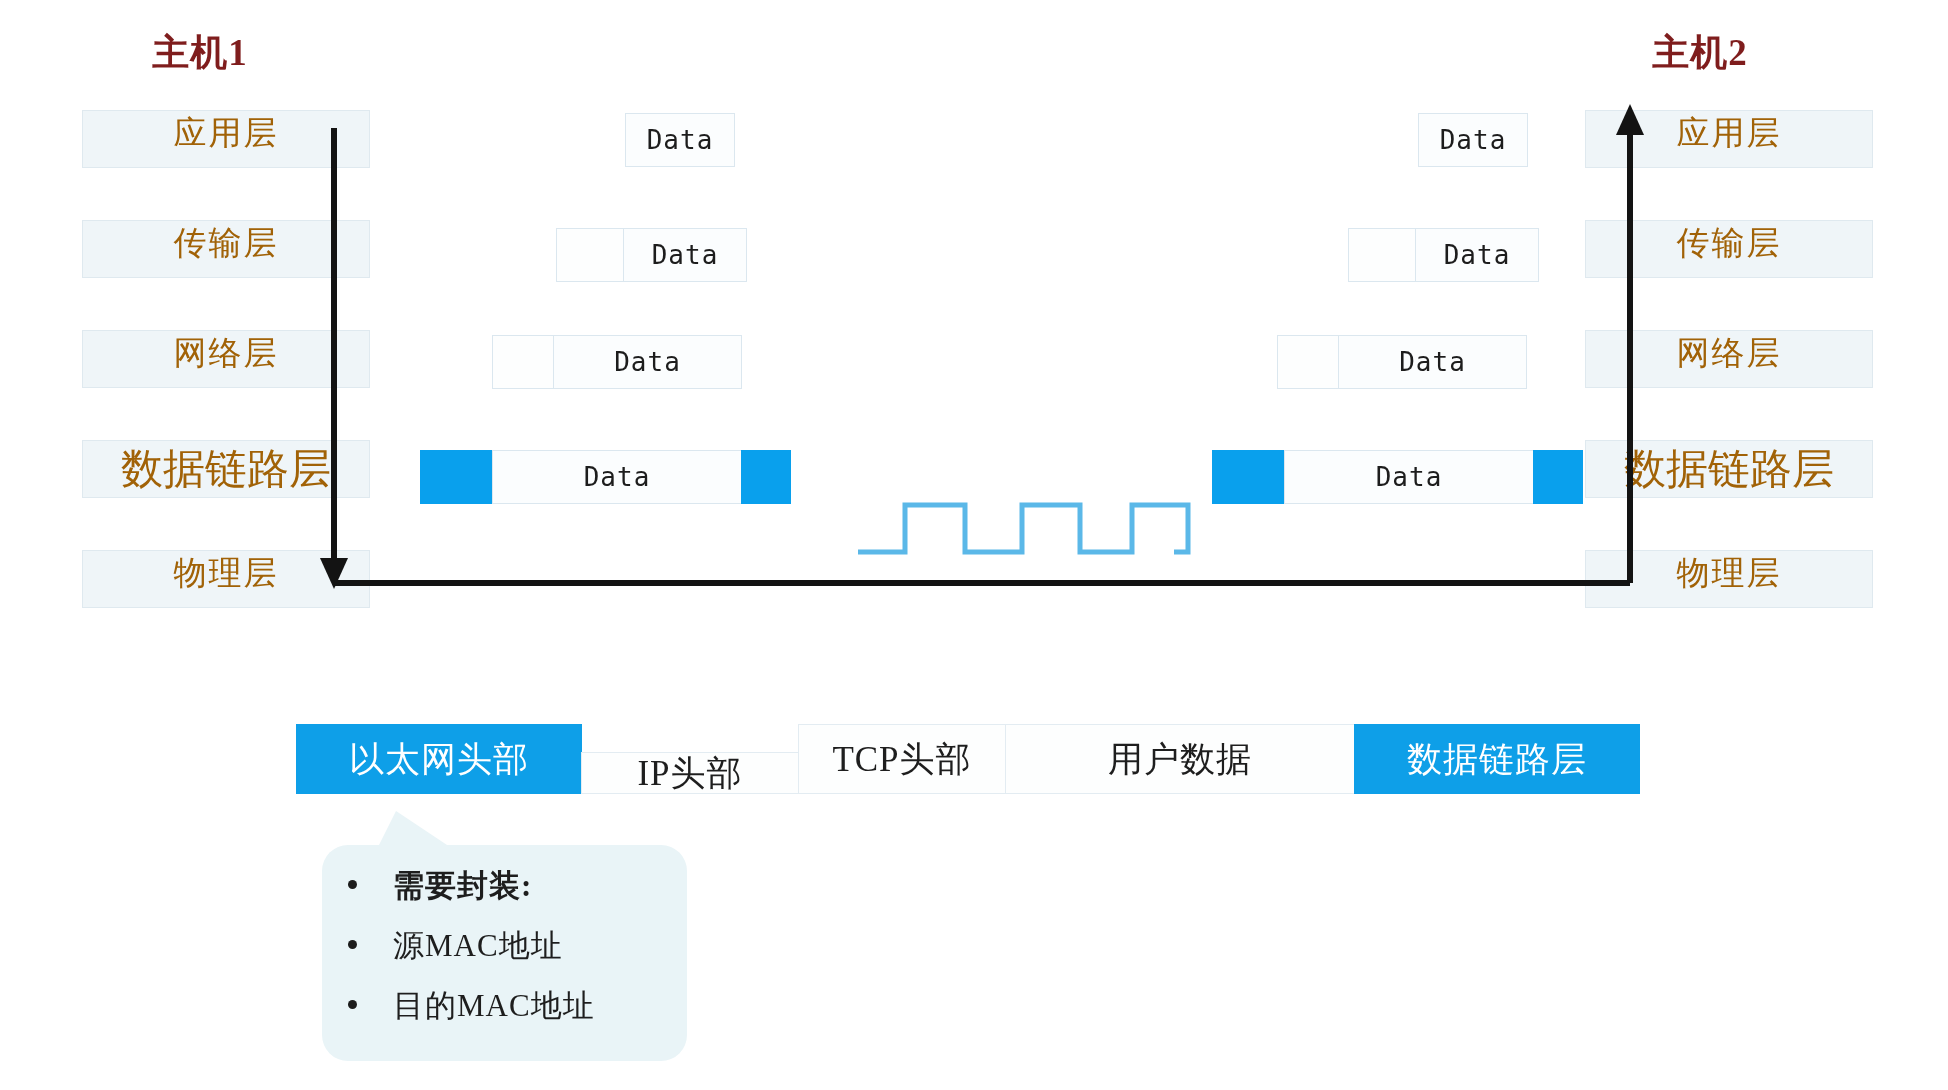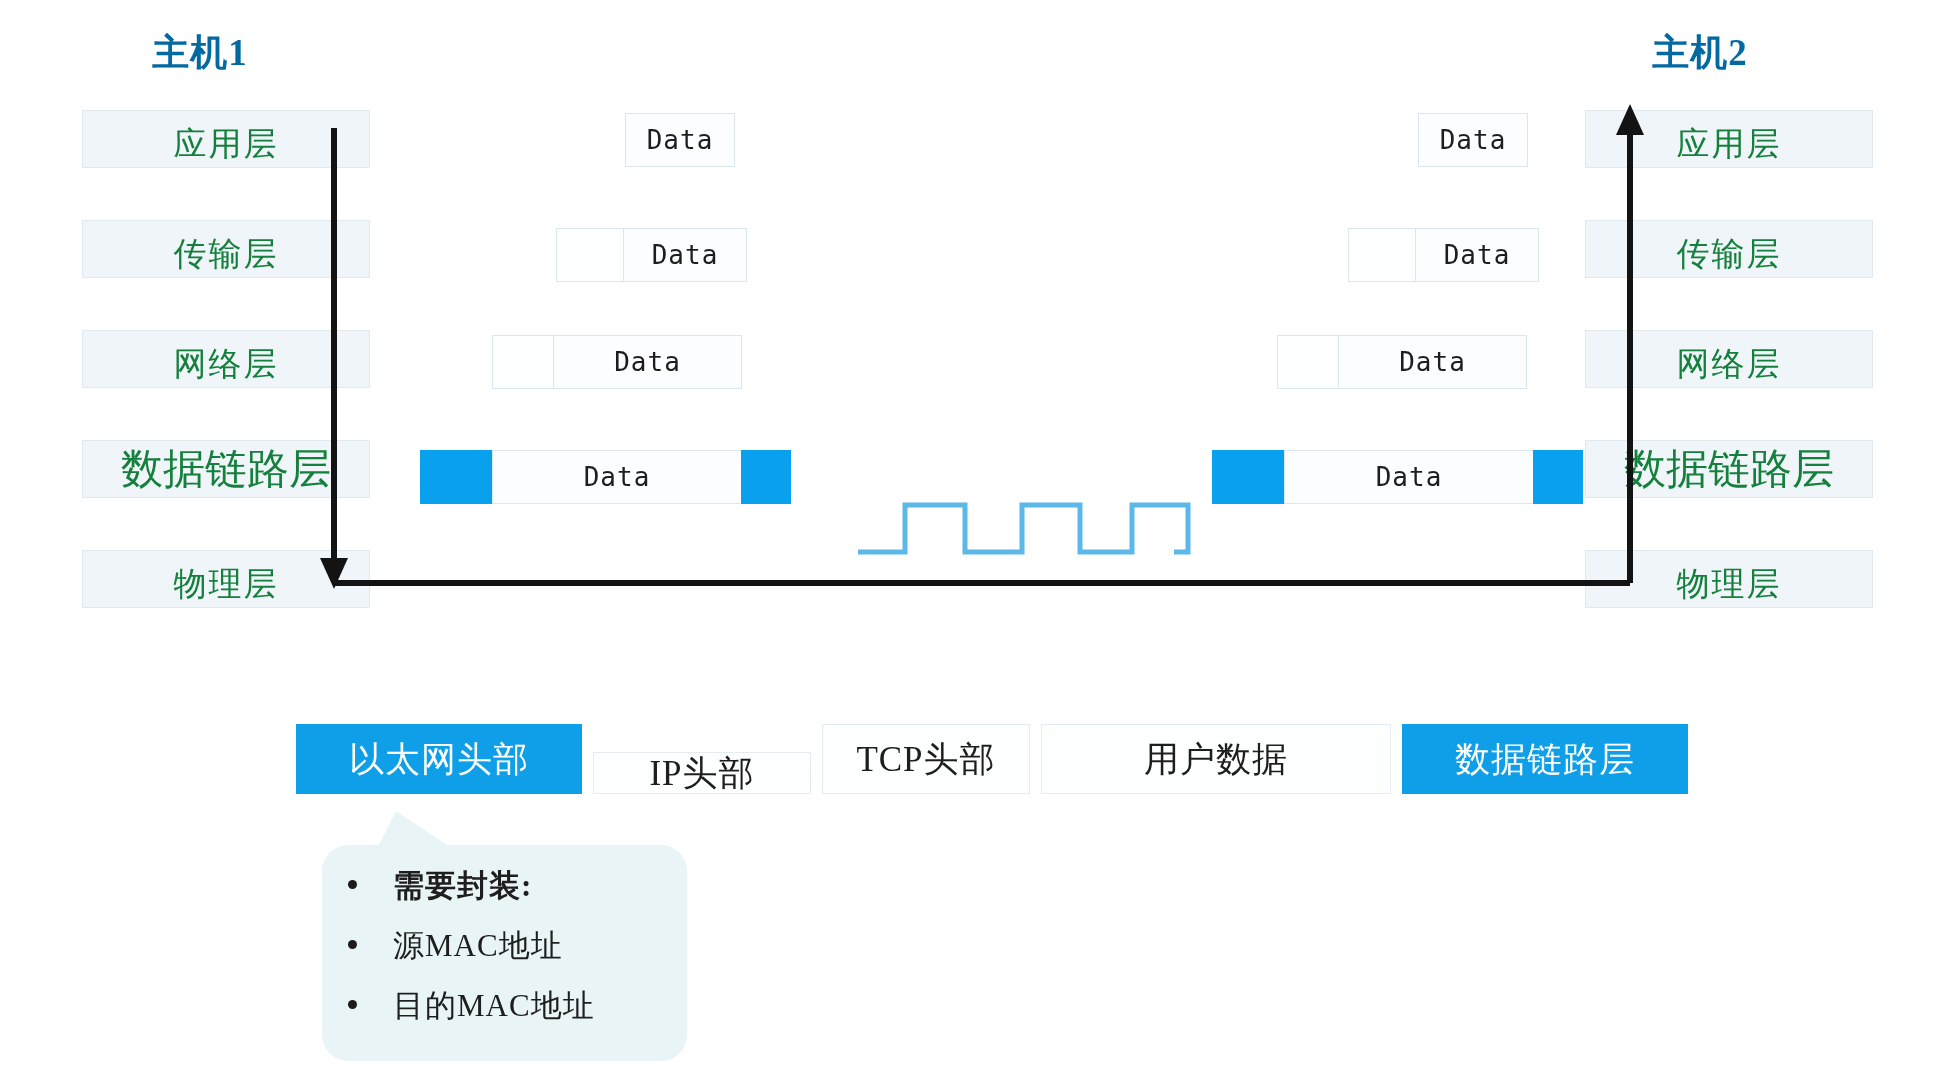--- a/index.html
+++ b/index.html
@@ -19,36 +19,36 @@
     background: #ffffff;
     overflow: hidden;
   }
 
   
   .host-title {
     position: absolute;
     font-size: 37px;
     font-weight: bold;
     letter-spacing: 1px;
-    color: #0369a1;
+    color: #7f1d1d;
     white-space: nowrap;
     text-align: center;
   }
 
   
   .layer-box {
     position: absolute;
     background: #eff5f8;
     border: 1px solid #dfe9ef;
     box-sizing: border-box;
     display: flex;
-    align-items: flex-end;
+    align-items: flex-start;
     justify-content: center;
     font-size: 33px;
-    color: #15803d;
+    color: #a16207;
     letter-spacing: 2px;
     white-space: nowrap;
   }
   .layer-box.narrowtext { letter-spacing: 0px; font-size: 42px; }
 
   
   .pdu {
     position: absolute;
     display: flex;
     box-sizing: border-box;
@@ -83,21 +83,20 @@
     height: 1090px;
     pointer-events: none;
   }
 
   
   #frame-bar {
     position: absolute;
     display: flex;
     height: 70px;
     box-sizing: border-box;
-    gap: 12px;
   }
   .fcell {
     box-sizing: border-box;
     border: 1px solid #e3ecf2;
     background: #fdfefe;
     display: flex;
     align-items: center;
     justify-content: center;
     font-size: 35px;
     color: #1e1e1e;

